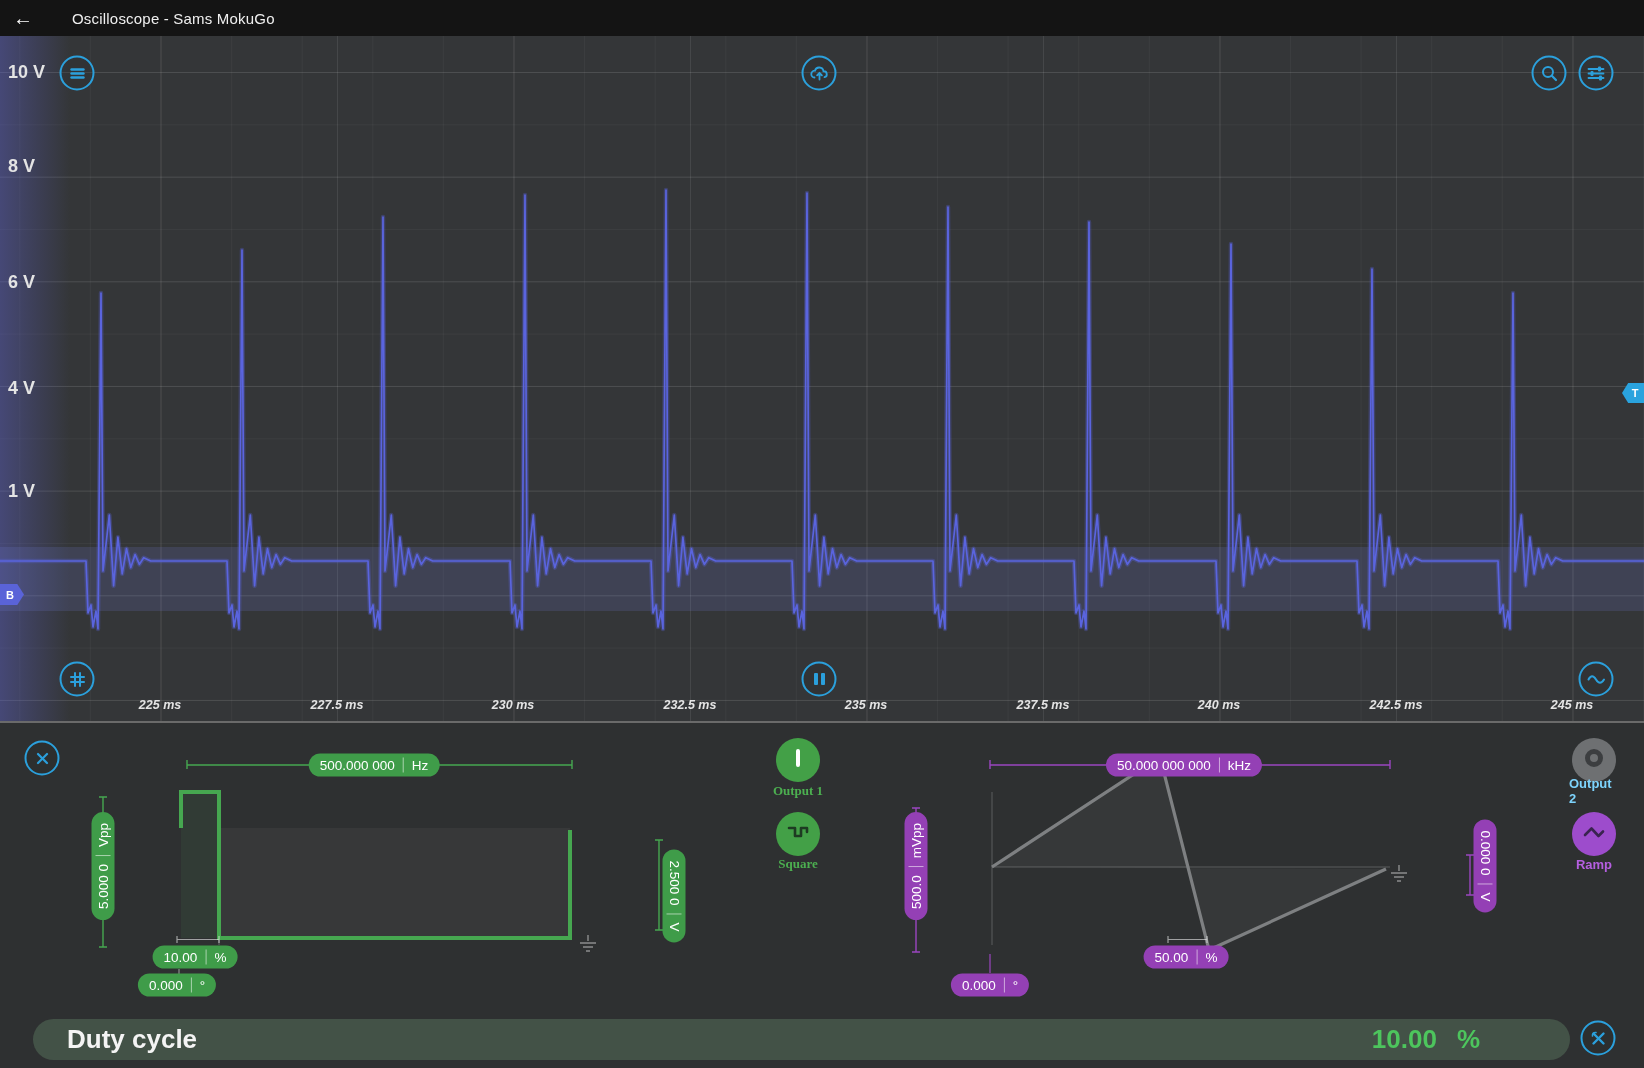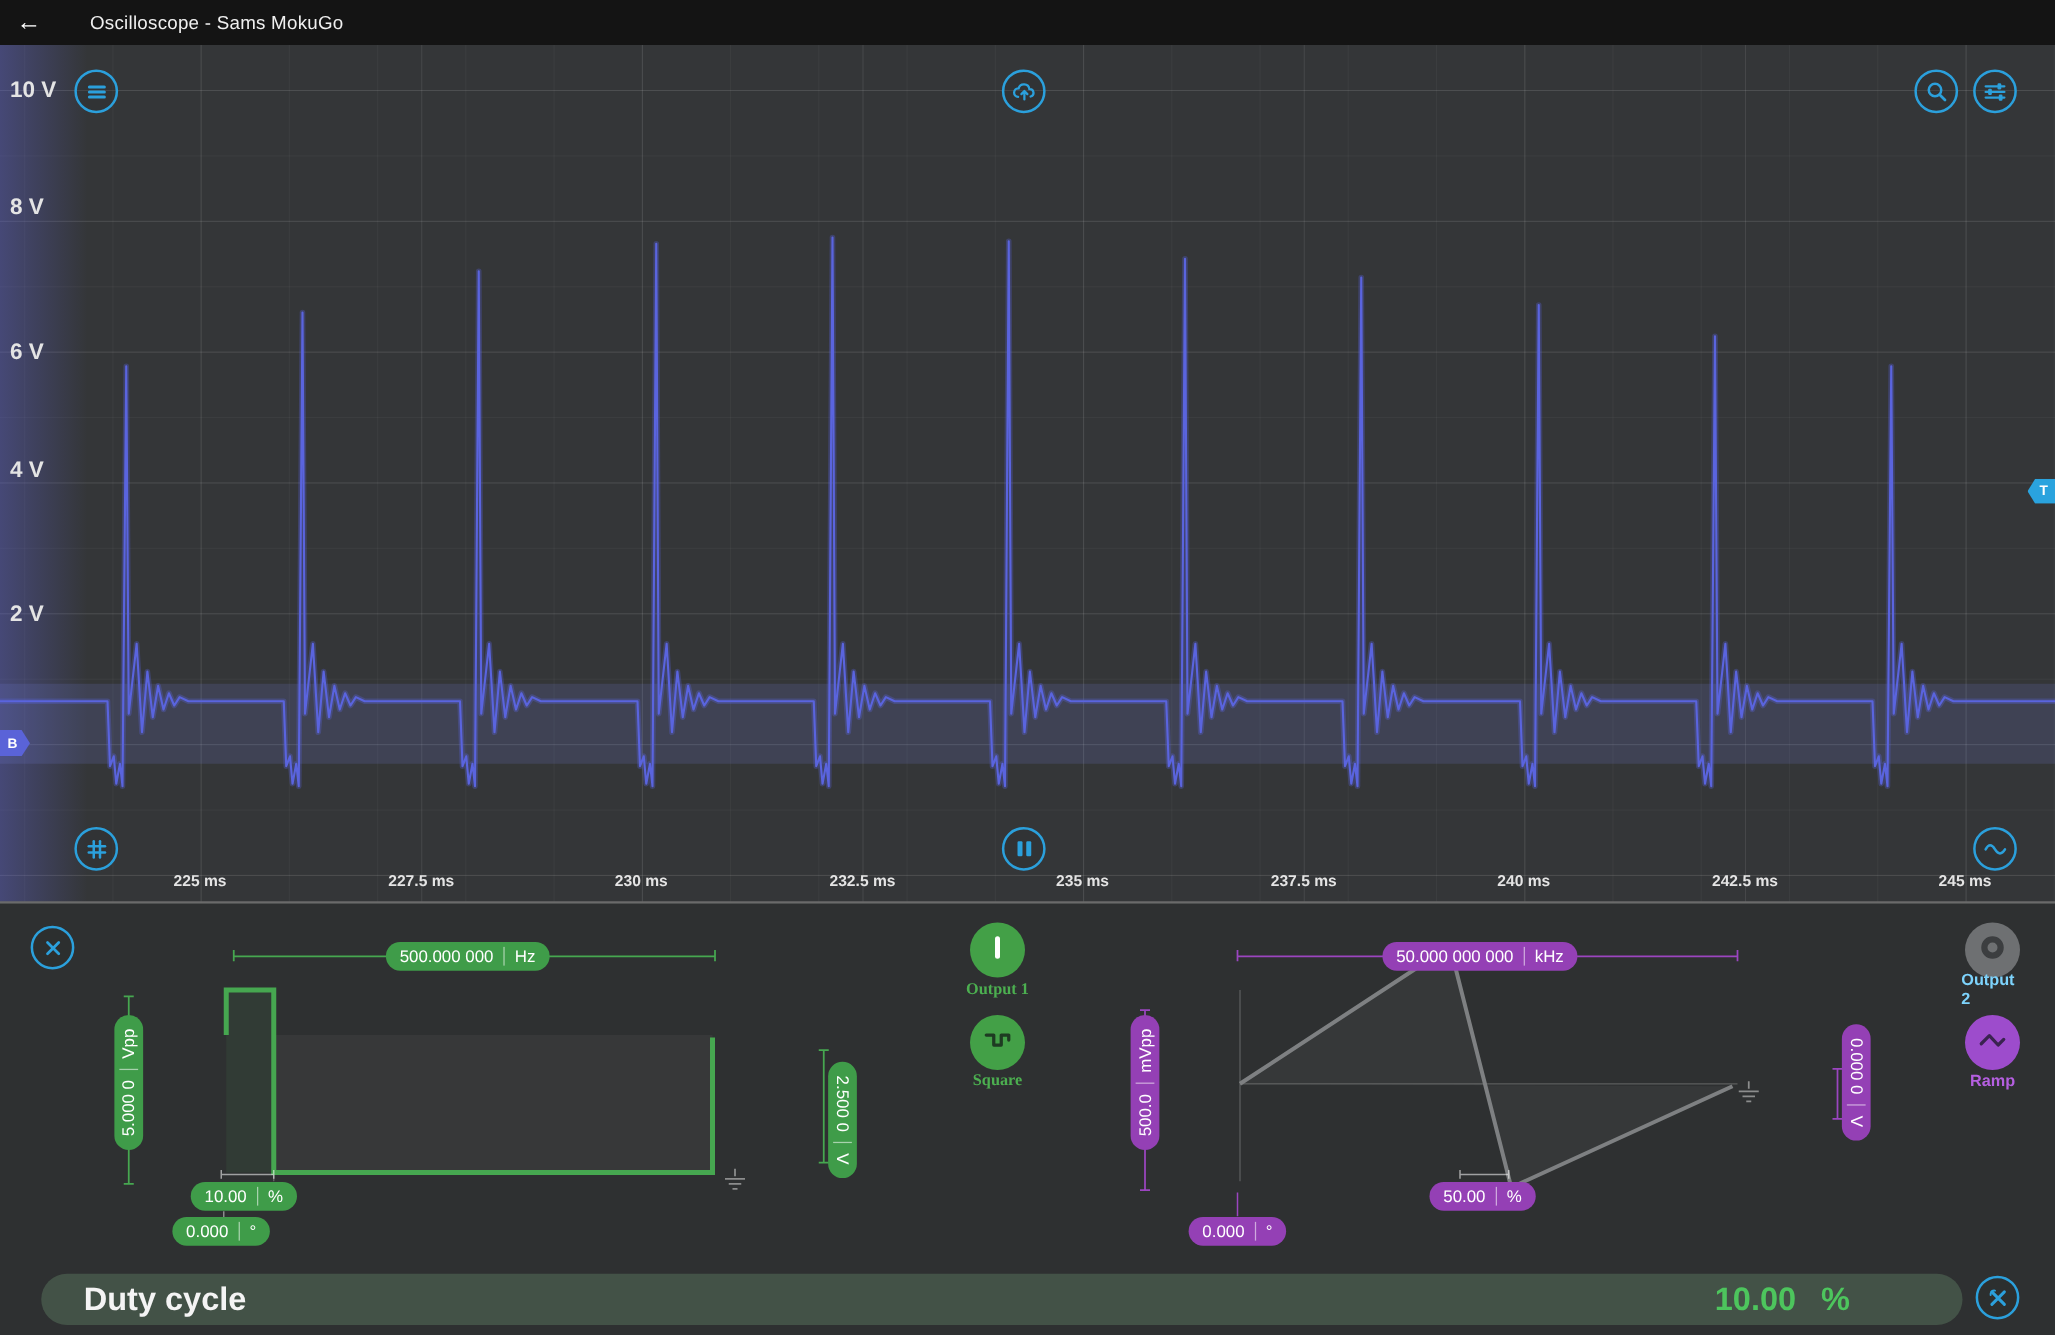--- a/index.html
+++ b/index.html
@@ -25,21 +25,21 @@
     background-position:160.5px 0, 0 36px, 160.5px 0, 0 36px; }
   .scope-grad { position:absolute; left:0; top:36px; width:70px; height:686px;
     background:linear-gradient(90deg, rgba(96,100,212,0.40), rgba(96,100,212,0)); }
   .chan-band { position:absolute; left:0; top:547px; width:1644px; height:64px;
     background:rgba(118,128,226,0.17); }
   .trace-svg { position:absolute; left:0; top:36px; }
 
   .ylab { position:absolute; left:8px; transform:translateY(-50%); color:#e4e4e4;
           font-size:18px; font-weight:600; z-index:5; }
   .xlab { position:absolute; top:698px; transform:translateX(-50%); color:#e4e4e4;
-          font-size:12.5px; font-weight:600; z-index:5; }
+          font-size:12.5px; font-weight:600; z-index:5;font-style:italic; }
 
   .marker { position:absolute; display:flex; align-items:center; justify-content:center;
             color:#fff; font-size:11px; font-weight:700; z-index:6; }
   .marker-b { left:0; top:584px; width:24px; height:21px; background:#5a63d8;
             clip-path:polygon(0 0,72% 0,100% 50%,72% 100%,0 100%); padding-right:4px; }
   .marker-t { right:0; top:383px; width:22px; height:20px; background:#2aa3de;
             clip-path:polygon(100% 0,28% 0,0 50%,28% 100%,100% 100%); padding-left:4px; }
 
   
   .obtn { position:absolute; width:35px; height:35px; border-radius:50%;
@@ -94,22 +94,22 @@
   <div class="chan-band"></div>
 
   <svg class="trace-svg" width="1644" height="686" viewBox="0 0 1644 686">
     <path id="trace-glow" fill="none" stroke="rgba(90,100,222,0.30)" stroke-width="4.5" stroke-linejoin="round" d="M0 525 L86 525 L88 577 L91 569 L93 591 L96 575 L98 593 L101 257 L103 535 L109.3 479.0 L113.6 549.8 L117.9 501.2 L122.2 537.8 L126.5 512.7 L130.8 531.6 L135.1 518.6 L139.4 528.4 L143.7 521.7 L150.7 525 L227 525 L229 577 L232 569 L234 591 L237 575 L239 593 L242 214 L244 535 L250.3 479.0 L254.6 549.8 L258.9 501.2 L263.2 537.8 L267.5 512.7 L271.8 531.6 L276.1 518.6 L280.4 528.4 L284.7 521.7 L291.7 525 L368 525 L370 577 L373 569 L375 591 L378 575 L380 593 L383 181 L385 535 L391.3 479.0 L395.6 549.8 L399.9 501.2 L404.2 537.8 L408.5 512.7 L412.8 531.6 L417.1 518.6 L421.4 528.4 L425.7 521.7 L432.7 525 L510 525 L512 577 L515 569 L517 591 L520 575 L522 593 L525 159 L527 535 L533.3 479.0 L537.6 549.8 L541.9 501.2 L546.2 537.8 L550.5 512.7 L554.8 531.6 L559.1 518.6 L563.4 528.4 L567.7 521.7 L574.7 525 L651 525 L653 577 L656 569 L658 591 L661 575 L663 593 L666 154 L668 535 L674.3 479.0 L678.6 549.8 L682.9 501.2 L687.2 537.8 L691.5 512.7 L695.8 531.6 L700.1 518.6 L704.4 528.4 L708.7 521.7 L715.7 525 L792 525 L794 577 L797 569 L799 591 L802 575 L804 593 L807 157 L809 535 L815.3 479.0 L819.6 549.8 L823.9 501.2 L828.2 537.8 L832.5 512.7 L836.8 531.6 L841.1 518.6 L845.4 528.4 L849.7 521.7 L856.7 525 L933 525 L935 577 L938 569 L940 591 L943 575 L945 593 L948 171 L950 535 L956.3 479.0 L960.6 549.8 L964.9 501.2 L969.2 537.8 L973.5 512.7 L977.8 531.6 L982.1 518.6 L986.4 528.4 L990.7 521.7 L997.7 525 L1074 525 L1076 577 L1079 569 L1081 591 L1084 575 L1086 593 L1089 186 L1091 535 L1097.3 479.0 L1101.6 549.8 L1105.9 501.2 L1110.2 537.8 L1114.5 512.7 L1118.8 531.6 L1123.1 518.6 L1127.4 528.4 L1131.7 521.7 L1138.7 525 L1216 525 L1218 577 L1221 569 L1223 591 L1226 575 L1228 593 L1231 208 L1233 535 L1239.3 479.0 L1243.6 549.8 L1247.9 501.2 L1252.2 537.8 L1256.5 512.7 L1260.8 531.6 L1265.1 518.6 L1269.4 528.4 L1273.7 521.7 L1280.7 525 L1357 525 L1359 577 L1362 569 L1364 591 L1367 575 L1369 593 L1372 233 L1374 535 L1380.3 479.0 L1384.6 549.8 L1388.9 501.2 L1393.2 537.8 L1397.5 512.7 L1401.8 531.6 L1406.1 518.6 L1410.4 528.4 L1414.7 521.7 L1421.7 525 L1498 525 L1500 577 L1503 569 L1505 591 L1508 575 L1510 593 L1513 257 L1515 535 L1521.3 479.0 L1525.6 549.8 L1529.9 501.2 L1534.2 537.8 L1538.5 512.7 L1542.8 531.6 L1547.1 518.6 L1551.4 528.4 L1555.7 521.7 L1562.7 525 L1644 525"></path>
     <path id="trace" fill="none" stroke="#5a64de" stroke-width="1.7" stroke-linejoin="round" d="M0 525 L86 525 L88 577 L91 569 L93 591 L96 575 L98 593 L101 257 L103 535 L109.3 479.0 L113.6 549.8 L117.9 501.2 L122.2 537.8 L126.5 512.7 L130.8 531.6 L135.1 518.6 L139.4 528.4 L143.7 521.7 L150.7 525 L227 525 L229 577 L232 569 L234 591 L237 575 L239 593 L242 214 L244 535 L250.3 479.0 L254.6 549.8 L258.9 501.2 L263.2 537.8 L267.5 512.7 L271.8 531.6 L276.1 518.6 L280.4 528.4 L284.7 521.7 L291.7 525 L368 525 L370 577 L373 569 L375 591 L378 575 L380 593 L383 181 L385 535 L391.3 479.0 L395.6 549.8 L399.9 501.2 L404.2 537.8 L408.5 512.7 L412.8 531.6 L417.1 518.6 L421.4 528.4 L425.7 521.7 L432.7 525 L510 525 L512 577 L515 569 L517 591 L520 575 L522 593 L525 159 L527 535 L533.3 479.0 L537.6 549.8 L541.9 501.2 L546.2 537.8 L550.5 512.7 L554.8 531.6 L559.1 518.6 L563.4 528.4 L567.7 521.7 L574.7 525 L651 525 L653 577 L656 569 L658 591 L661 575 L663 593 L666 154 L668 535 L674.3 479.0 L678.6 549.8 L682.9 501.2 L687.2 537.8 L691.5 512.7 L695.8 531.6 L700.1 518.6 L704.4 528.4 L708.7 521.7 L715.7 525 L792 525 L794 577 L797 569 L799 591 L802 575 L804 593 L807 157 L809 535 L815.3 479.0 L819.6 549.8 L823.9 501.2 L828.2 537.8 L832.5 512.7 L836.8 531.6 L841.1 518.6 L845.4 528.4 L849.7 521.7 L856.7 525 L933 525 L935 577 L938 569 L940 591 L943 575 L945 593 L948 171 L950 535 L956.3 479.0 L960.6 549.8 L964.9 501.2 L969.2 537.8 L973.5 512.7 L977.8 531.6 L982.1 518.6 L986.4 528.4 L990.7 521.7 L997.7 525 L1074 525 L1076 577 L1079 569 L1081 591 L1084 575 L1086 593 L1089 186 L1091 535 L1097.3 479.0 L1101.6 549.8 L1105.9 501.2 L1110.2 537.8 L1114.5 512.7 L1118.8 531.6 L1123.1 518.6 L1127.4 528.4 L1131.7 521.7 L1138.7 525 L1216 525 L1218 577 L1221 569 L1223 591 L1226 575 L1228 593 L1231 208 L1233 535 L1239.3 479.0 L1243.6 549.8 L1247.9 501.2 L1252.2 537.8 L1256.5 512.7 L1260.8 531.6 L1265.1 518.6 L1269.4 528.4 L1273.7 521.7 L1280.7 525 L1357 525 L1359 577 L1362 569 L1364 591 L1367 575 L1369 593 L1372 233 L1374 535 L1380.3 479.0 L1384.6 549.8 L1388.9 501.2 L1393.2 537.8 L1397.5 512.7 L1401.8 531.6 L1406.1 518.6 L1410.4 528.4 L1414.7 521.7 L1421.7 525 L1498 525 L1500 577 L1503 569 L1505 591 L1508 575 L1510 593 L1513 257 L1515 535 L1521.3 479.0 L1525.6 549.8 L1529.9 501.2 L1534.2 537.8 L1538.5 512.7 L1542.8 531.6 L1547.1 518.6 L1551.4 528.4 L1555.7 521.7 L1562.7 525 L1644 525"></path>
   </svg>
 
   <span class="ylab" style="top:72px">10 V</span>
   <span class="ylab" style="top:166px">8 V</span>
   <span class="ylab" style="top:282px">6 V</span>
-  <span class="ylab" style="top:376px">4 V</span>
-  <span class="ylab" style="top:491px">2 V</span>
+  <span class="ylab" style="top:388px">4 V</span>
+  <span class="ylab" style="top:491px">1 V</span>
 
   <span class="xlab" style="left:160px">225 ms</span>
   <span class="xlab" style="left:337px">227.5 ms</span>
   <span class="xlab" style="left:513px">230 ms</span>
   <span class="xlab" style="left:690px">232.5 ms</span>
   <span class="xlab" style="left:866px">235 ms</span>
   <span class="xlab" style="left:1043px">237.5 ms</span>
   <span class="xlab" style="left:1219px">240 ms</span>
   <span class="xlab" style="left:1396px">242.5 ms</span>
   <span class="xlab" style="left:1572px">245 ms</span>

